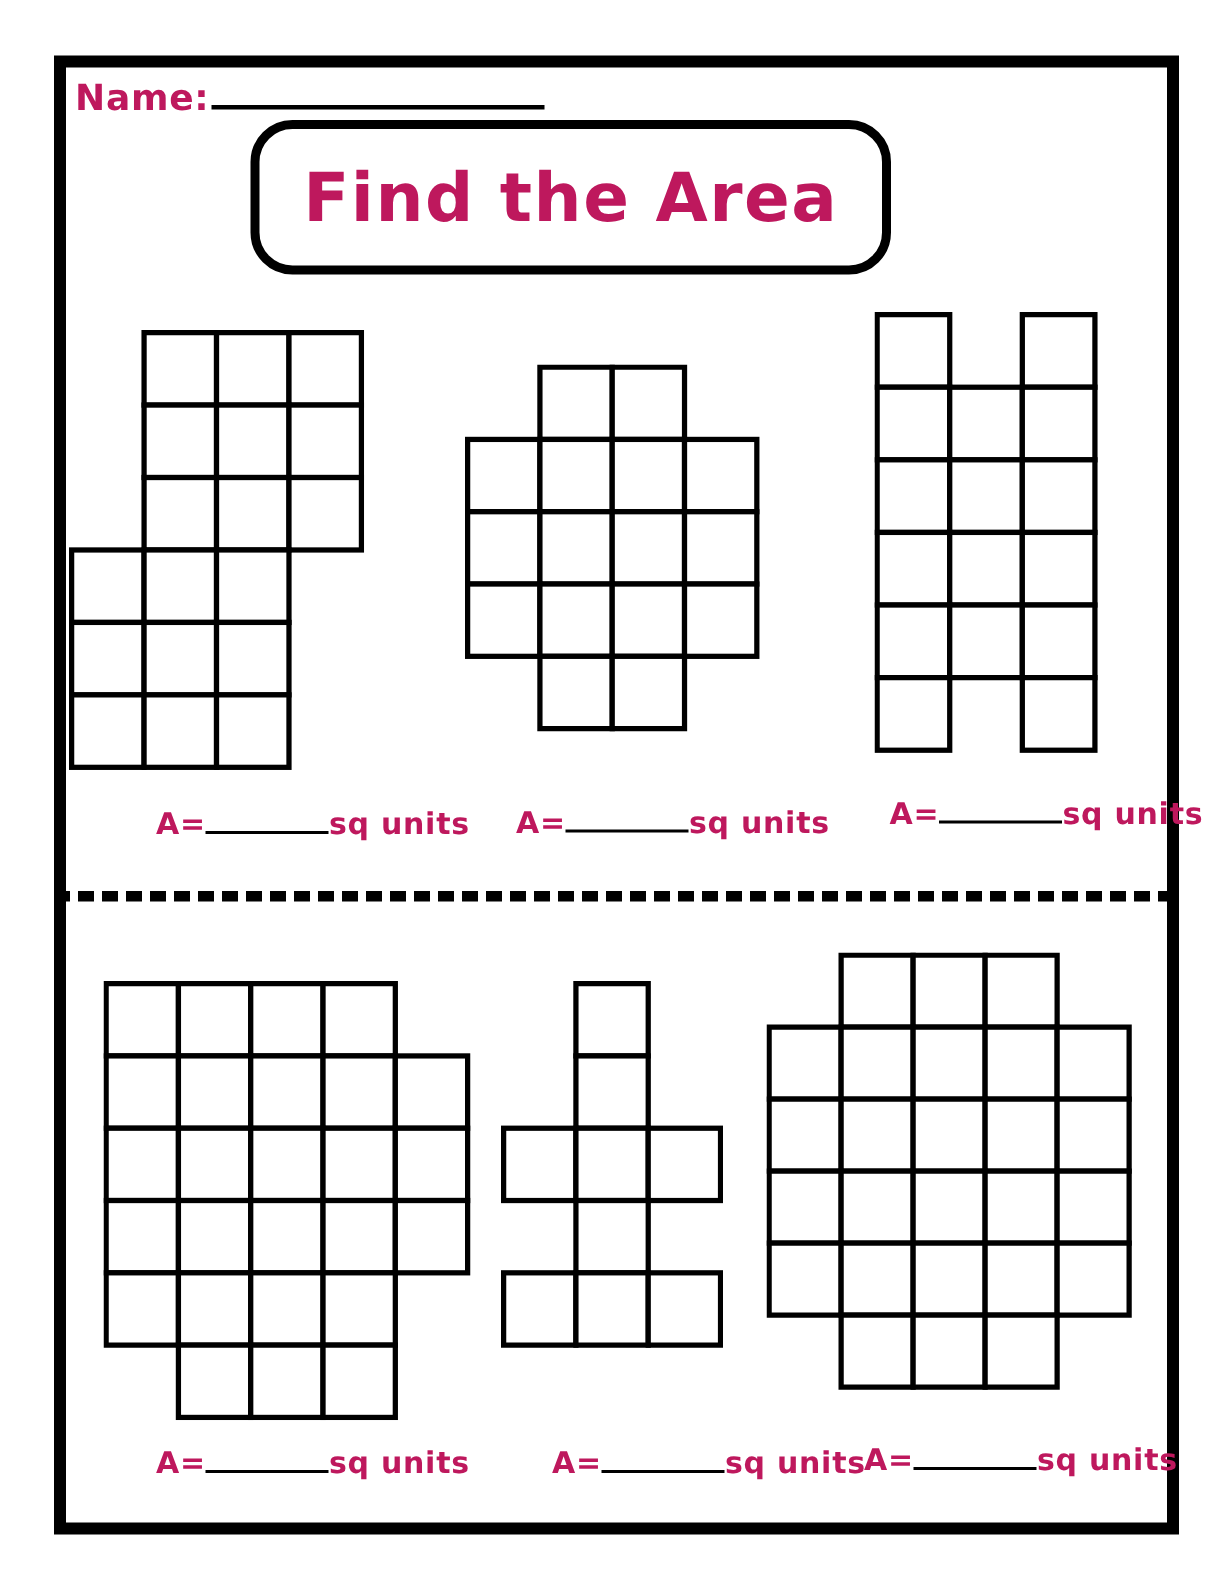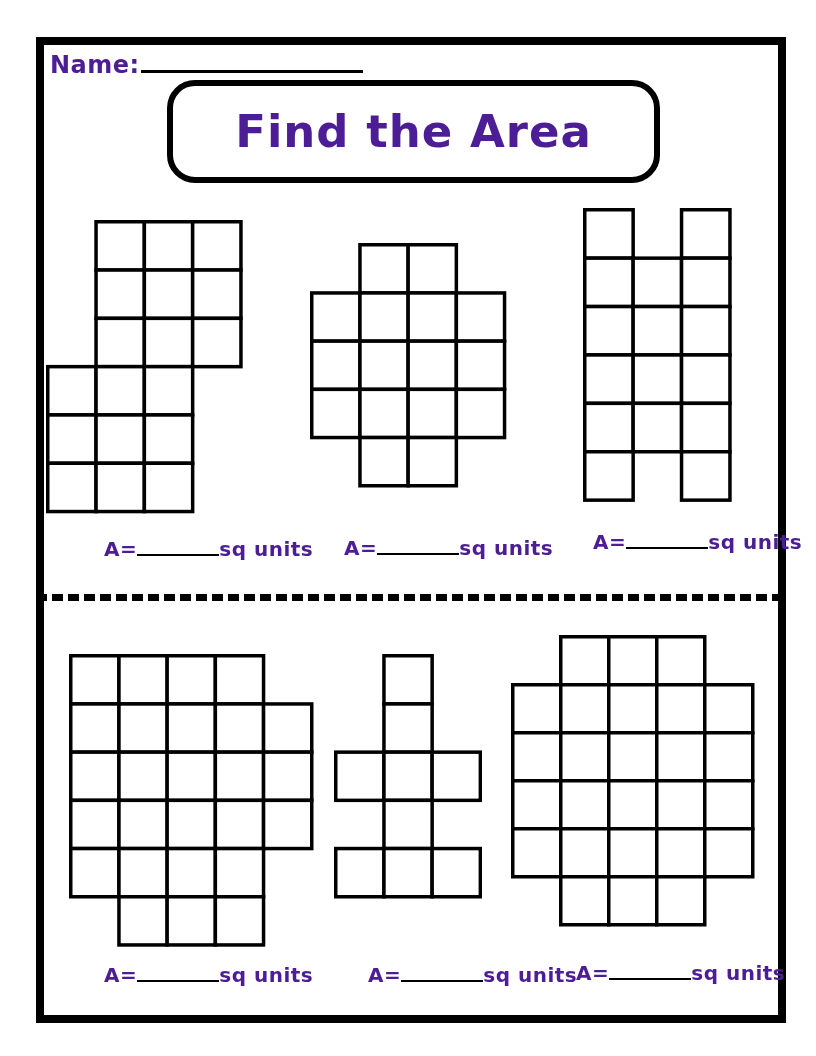--- a/index.html
+++ b/index.html
@@ -1,21 +1,21 @@
 <!DOCTYPE html>
 <html><head>
 <meta charset="utf-8">
 <style>
   html,body{margin:0;padding:0;background:#ffffff;}
   .page{
     position:relative;
     width:816px;height:1056px;
     background:#ffffff;
     font-family:"DejaVu Sans", sans-serif;
-    color:#4c1d95;
+    color:#be185d;
     overflow:hidden;
   }
   .page-border{
     position:absolute;
     left:36px;top:37px;
     width:734px;height:970px;
     border:8px solid #000;
   }
   .name-row{
     position:absolute;left:50px;top:50px;
@@ -23,21 +23,21 @@
     white-space:nowrap;
   }
   .name-line{
     display:inline-block;
     width:222px;height:20px;
     border-bottom:3px solid #000;
     margin-left:1px;
   }
   .title-box{
     position:absolute;left:167px;top:80px;
-    width:493px;height:103px;
+    width:427px;height:103px;
     border:6px solid #000;border-radius:28px;
     box-sizing:border-box;
     display:flex;align-items:center;justify-content:center;
   }
   .title-text{
     font-size:45px;font-weight:bold;letter-spacing:1px;
     white-space:nowrap;
   }
   .shape{position:absolute;}
   .answer{

